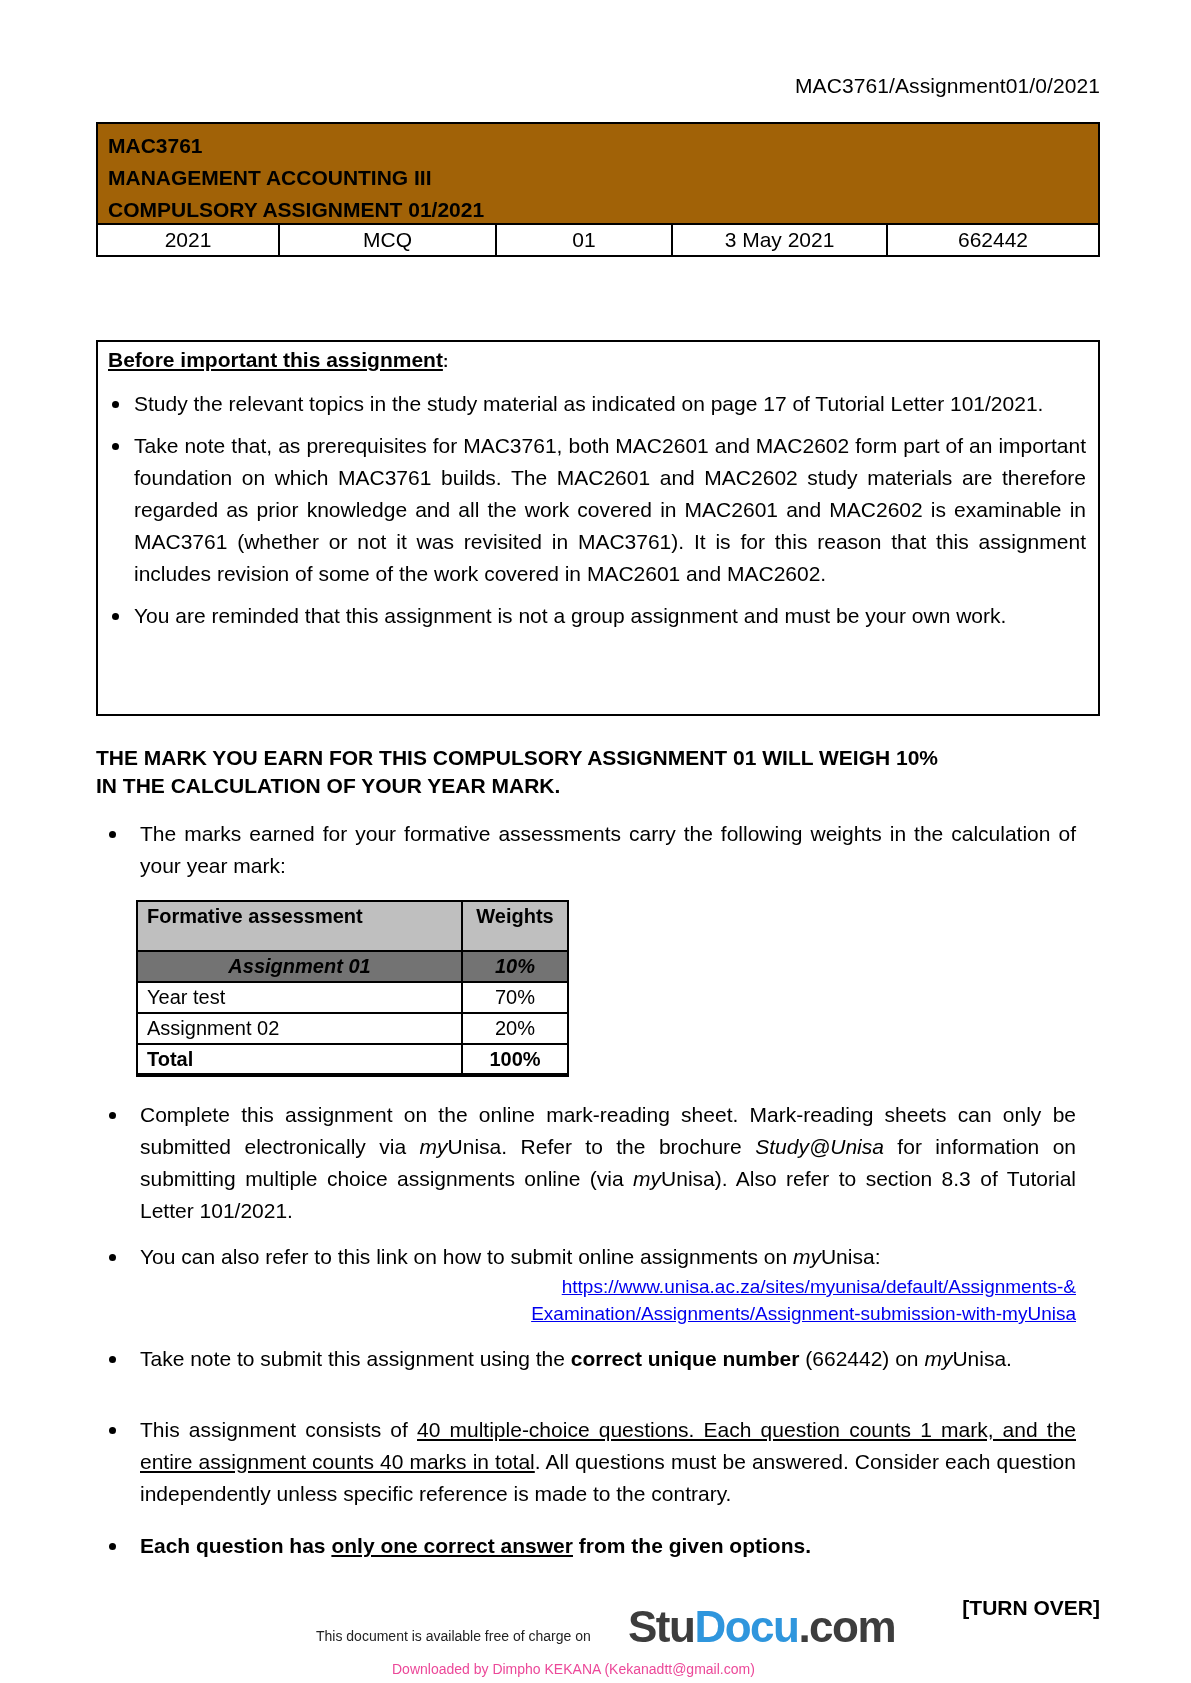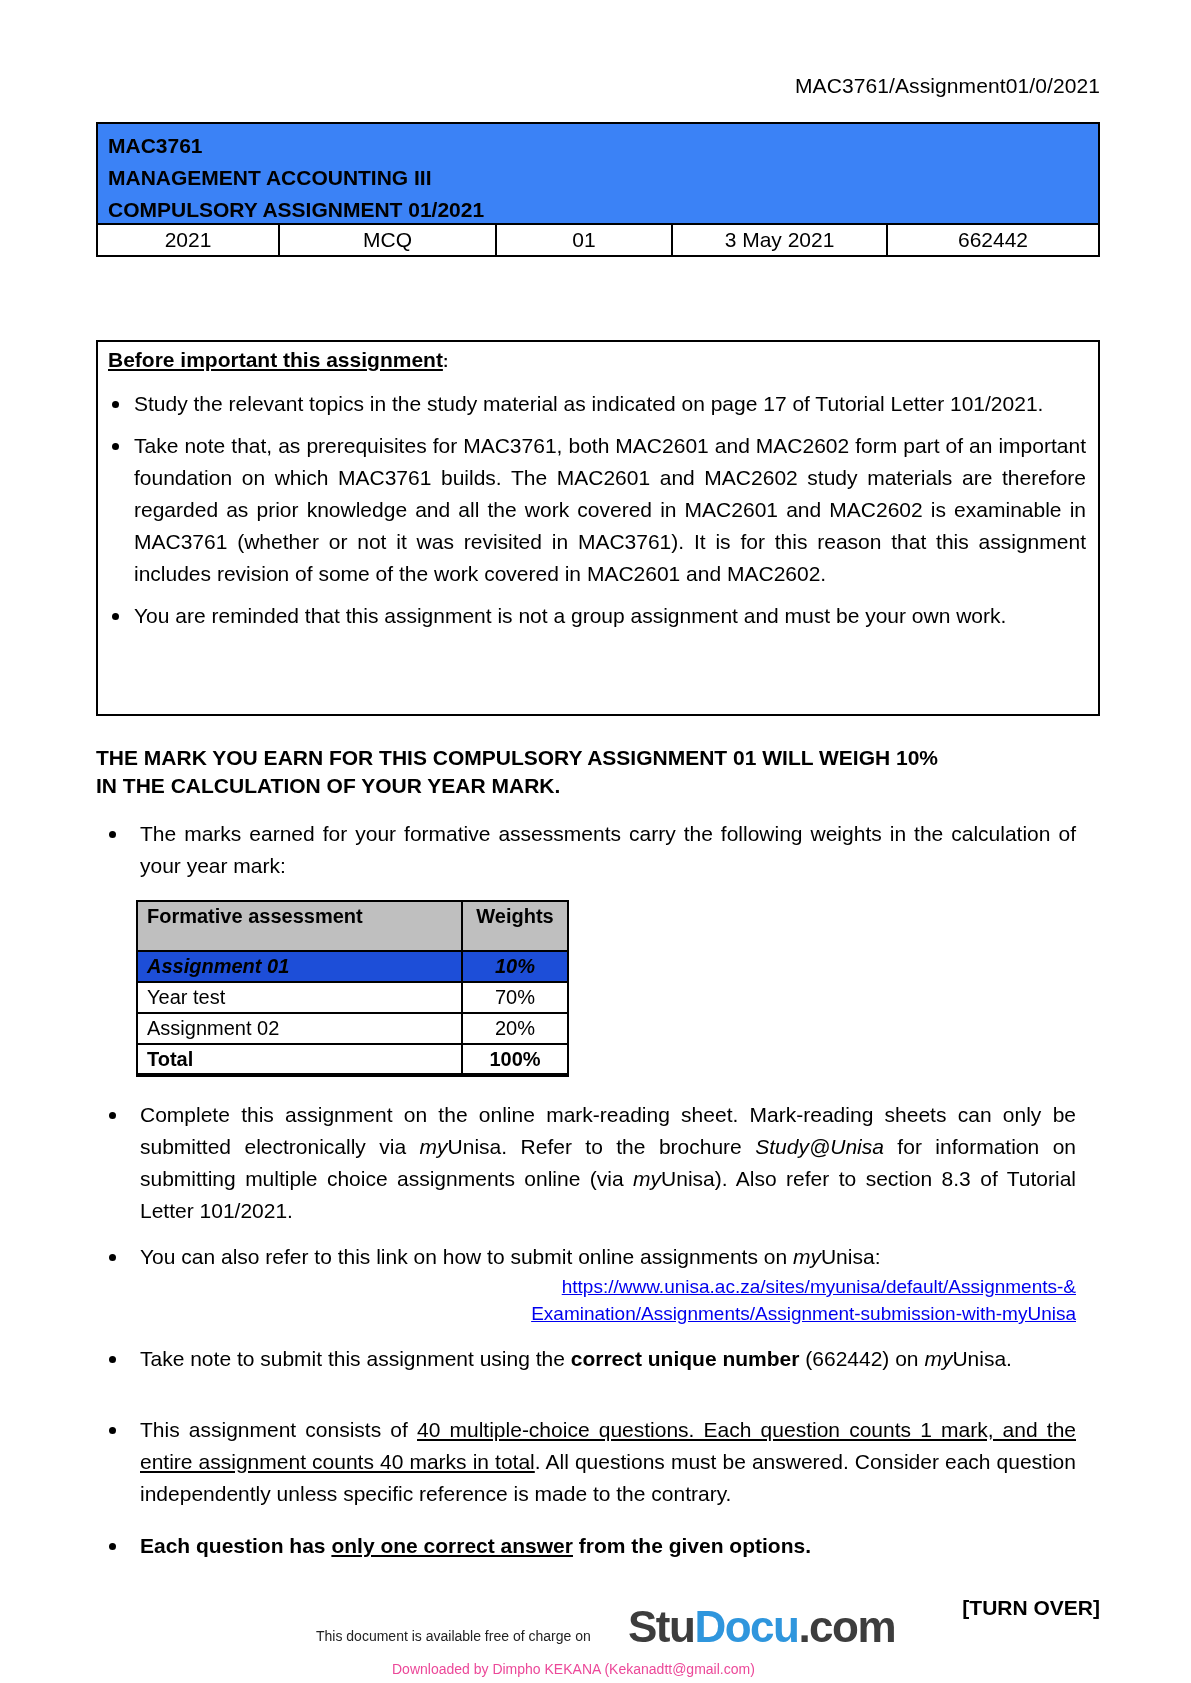--- a/index.html
+++ b/index.html
@@ -3,21 +3,21 @@
 <meta charset="utf-8">
 <style>
   html, body { margin:0; padding:0; background:#ffffff; }
   body { width:1191px; height:1683px; position:relative; overflow:hidden;
          font-family:"Liberation Sans", "DejaVu Sans", sans-serif; color:#000; }
   .abs { position:absolute; }
   .docref { right:91px; top:74px; font-size:21px; letter-spacing:0.1px; }
 
   
   .toptable { left:96px; top:122px; width:1004px; border:2px solid #000; box-sizing:border-box; }
-  .toptable .titleblock { background:#3b82f6; border-bottom:2px solid #000; padding:6px 10px 4px 10px; height:101px; box-sizing:border-box; }
+  .toptable .titleblock { background:#a16207; border-bottom:2px solid #000; padding:6px 10px 4px 10px; height:101px; box-sizing:border-box; }
   .toptable .titleblock div { font-weight:bold; font-size:21px; line-height:32px; }
   .toptable table { border-collapse:collapse; width:100%; table-layout:fixed; }
   .toptable th, .toptable td { border-right:2px solid #000; text-align:center; font-size:21px; padding:0; }
   .toptable th:last-child, .toptable td:last-child { border-right:none; }
   .toptable th { font-weight:bold; line-height:27px; height:56px; vertical-align:top; border-bottom:2px solid #000; padding-top:1px; }
   .toptable td { height:30px; line-height:30px; }
 
   
   .box { left:96px; top:340px; width:1004px; height:376px; border:2px solid #000; box-sizing:border-box; padding:2px 12px 0 10px; }
   .box .boxtitle { font-weight:bold; text-decoration:underline; font-size:21px; line-height:32px; }
@@ -37,21 +37,21 @@
   .i { font-style:italic; }
   .link { color:#0000ee; text-decoration:underline; font-size:19px; line-height:27px; display:block; text-align:right; }
 
   
   .wtable { left:136px; top:900px; width:433px; border-collapse:collapse; }
   .wtable td, .wtable th { border:2px solid #000; font-size:20px; padding:0 9px; box-sizing:border-box;margin-top:32px; }
   .wtable th { background:#bfbfbf; font-weight:bold; text-align:left; vertical-align:top; height:50px; line-height:26px; padding-top:1px; }
   .wtable th.w { text-align:center; padding:1px 2px 0 2px; }
   .wtable td { height:31px; line-height:27px; }
   .wtable td.w { text-align:center; }
-  .wtable tr.hl td { background:#1d4ed8; font-weight:bold; font-style:italic; }
+  .wtable tr.hl td { background:#737373; font-weight:bold; font-style:italic;text-align:center; }
   .wtable tr.tot td { font-weight:bold; border-bottom:4px solid #000; }
 
   .turnover { right:91px; top:1596px; font-weight:bold; font-size:21px; }
   .avail { left:316px; top:1628px; font-size:14px; color:#222; }
   .studocu { left:628px; top:1602px; font-size:44px; font-weight:bold; letter-spacing:-1.5px; line-height:50px; color:#3d3d3d; }
   .studocu .docu { color:#2f96dd; }
   .studocu .com { color:#3d3d3d; }
   .downloaded { left:392px; top:1661px; font-size:14px; color:#ec4899; }
 </style>
 </head>

